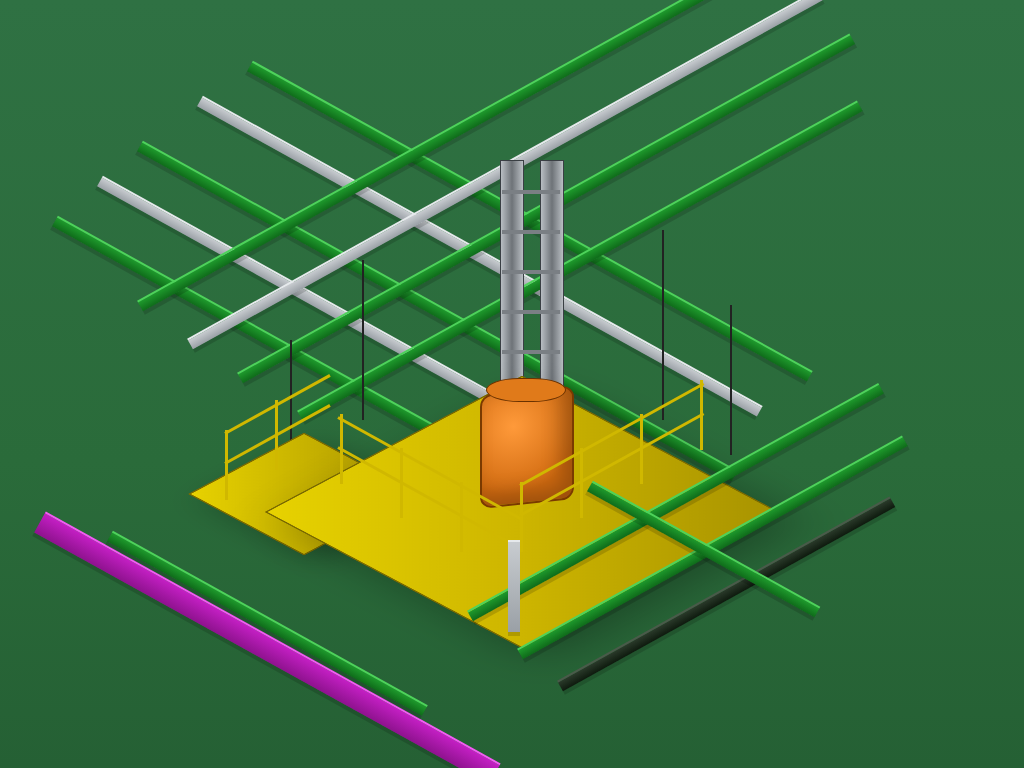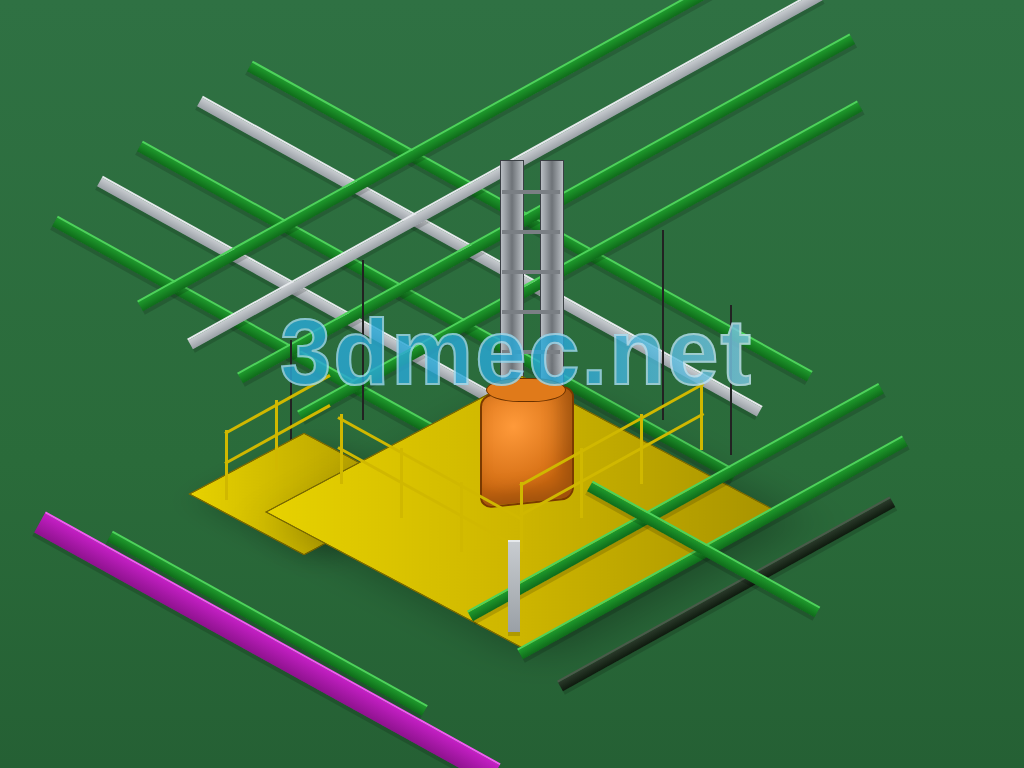--- a/index.html
+++ b/index.html
@@ -181,15 +181,14 @@
 
   <div class="beam green" style="left:470px; top:610px; width:470px; transform:rotate(-29deg);"></div>
   <div class="beam green" style="left:520px; top:648px; width:440px; transform:rotate(-29deg);"></div>
   <div class="beam dark" style="left:560px; top:680px; width:380px; transform:rotate(-29deg);"></div>
 
   <div class="beam green" style="left:110px; top:530px; width:360px; transform:rotate(29deg);"></div>
   <div class="beam green" style="left:590px; top:480px; width:260px; transform:rotate(29deg);"></div>
 
   <div class="beam grey" style="left:508px; top:540px; width:12px; height:90px; transform:none;"></div>
 
-  <div class="wm">3dmec.net</div>
 
 </div>
 
 </body></html>

